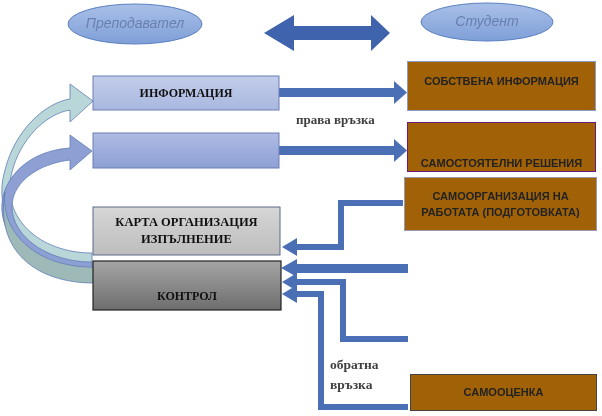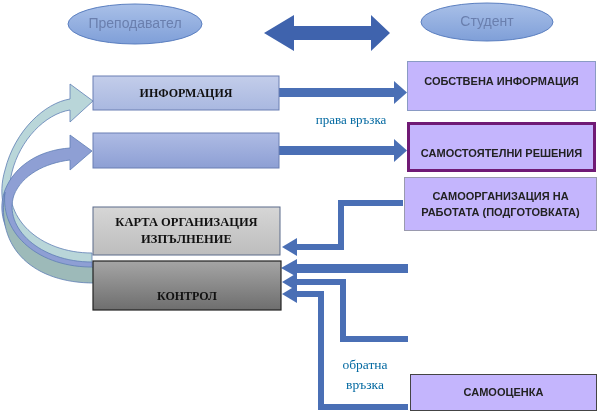--- a/index.html
+++ b/index.html
@@ -1,24 +1,24 @@
 <!DOCTYPE html>
 <html><head>
   <meta charset="utf-8">
   <style>
     html, body { margin: 0; padding: 0; background: #ffffff; }
     body { width: 602px; height: 416px; position: relative; overflow: hidden; font-family: "Liberation Sans", sans-serif; }
     .canvas { position: absolute; left: 0; top: 0; width: 602px; height: 416px; }
     svg.layer { position: absolute; left: 0; top: 0; }
-    .ellipse-label { position: absolute; color: #6a7fae; font-size: 14px; text-align: center; font-family: "Liberation Sans", sans-serif; }
+    .ellipse-label { position: absolute; color: #6a7fae; font-size: 14px; text-align: center; font-family: "Liberation Sans", sans-serif; font-style: italic; }
     .lbox { position: absolute; box-sizing: border-box; display: flex; align-items: center; justify-content: center; text-align: center;
             font-family: "Liberation Serif", serif; font-weight: bold; font-size: 12px; color: #111; line-height: 1.35; }
     .rbox { position: absolute; box-sizing: border-box; display: flex; align-items: center; justify-content: center; text-align: center;
-            background: #c4b5fd; font-family: "Liberation Sans", sans-serif; font-weight: bold; font-size: 11px; color: #222; line-height: 1.5; }
-    .caption { position: absolute; font-family: "Liberation Serif", serif; font-weight: normal; font-size: 13px; color: #0369a1; line-height: 1.5; text-align: center; }
+            background: #a16207; font-family: "Liberation Sans", sans-serif; font-weight: bold; font-size: 11px; color: #222; line-height: 1.5; }
+    .caption { position: absolute; font-family: "Liberation Serif", serif; font-weight: bold; font-size: 13px; color: #404040; line-height: 1.5; }
   </style>
 </head>
 <body>
 
 <div class="canvas">
 
   <svg class="layer" width="602" height="416" viewBox="0 0 602 416">
     <defs>
       <linearGradient id="gEll" x1="0" y1="0" x2="0" y2="1">
         <stop offset="0" stop-color="#a9c0e8"></stop>
@@ -93,21 +93,21 @@
     <span>КАРТА ОРГАНИЗАЦИЯ</span>
     <span>ИЗПЪЛНЕНИЕ</span>
   </div>
   <div class="lbox" style="left:93px; top:277px; width:188px; height:38px;">
     <span>КОНТРОЛ</span>
   </div>
 
   <div class="rbox" style="left:407px; top:61px; width:189px; height:50px; border:1px solid #8a9bc4; align-items:flex-start; padding-top:11px;">
     <span>СОБСТВЕНА ИНФОРМАЦИЯ</span>
   </div>
-  <div class="rbox" style="left:407px; top:122px; width:189px; height:50px; border:3px solid #701a75; align-items:center; padding-top:12px;">
+  <div class="rbox" style="left:407px; top:122px; width:189px; height:50px; border:1px solid #701a75; align-items:flex-end; padding-top:12px;">
     <span>САМОСТОЯТЕЛНИ РЕШЕНИЯ</span>
   </div>
   <div class="rbox" style="left:404px; top:177px; width:193px; height:54px; border:1px solid #9a9aae; flex-direction:column;">
     <span>САМООРГАНИЗАЦИЯ НА</span>
     <span>РАБОТАТА (ПОДГОТОВКАТА)</span>
   </div>
   <div class="rbox" style="left:410px; top:374px; width:187px; height:37px; border:1px solid #444;">
     <span>САМООЦЕНКА</span>
   </div>
 

